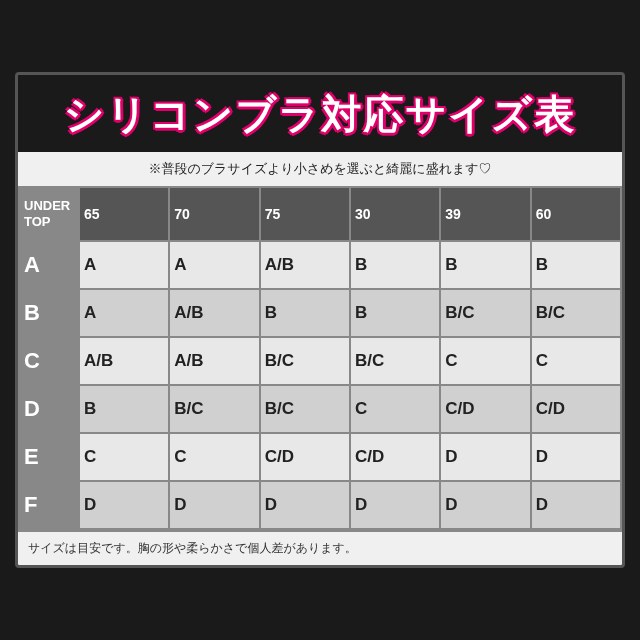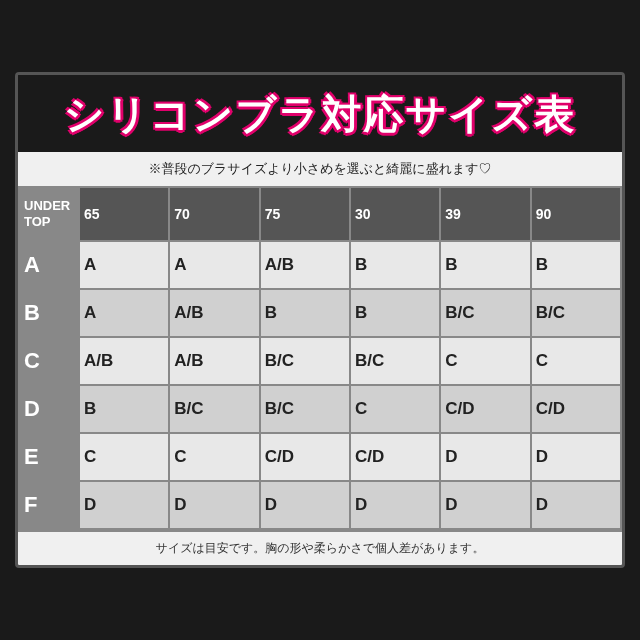--- a/index.html
+++ b/index.html
@@ -90,21 +90,20 @@
     .row-even {
       background: #e8e8e8;
     }
 
     .row-odd {
       background: #d0d0d0;
     }
 
     .footer {
       background: #f0f0f0;
-      text-align: center;
       padding: 8px 10px;
       font-size: 12px;
       color: #333;
       border-top: 2px solid #888;
     }
   </style>
 </head>
 <body>
 
 <div class="container">
@@ -117,21 +116,21 @@
       <tr class="header-row">
         <th class="header-cell-under">
           <span>UNDER</span><br>
           <span>TOP</span>
         </th>
         <th>65</th>
         <th>70</th>
         <th>75</th>
         <th>30</th>
         <th>39</th>
-        <th>90</th>
+        <th>60</th>
       </tr>
     </thead>
     <tbody id="table-body">
     <tr class="row-even">
           <td class="row-label">A</td>
           <td>A</td>
           <td>A</td>
           <td>A/B</td>
           <td>B</td>
           <td>B</td>

